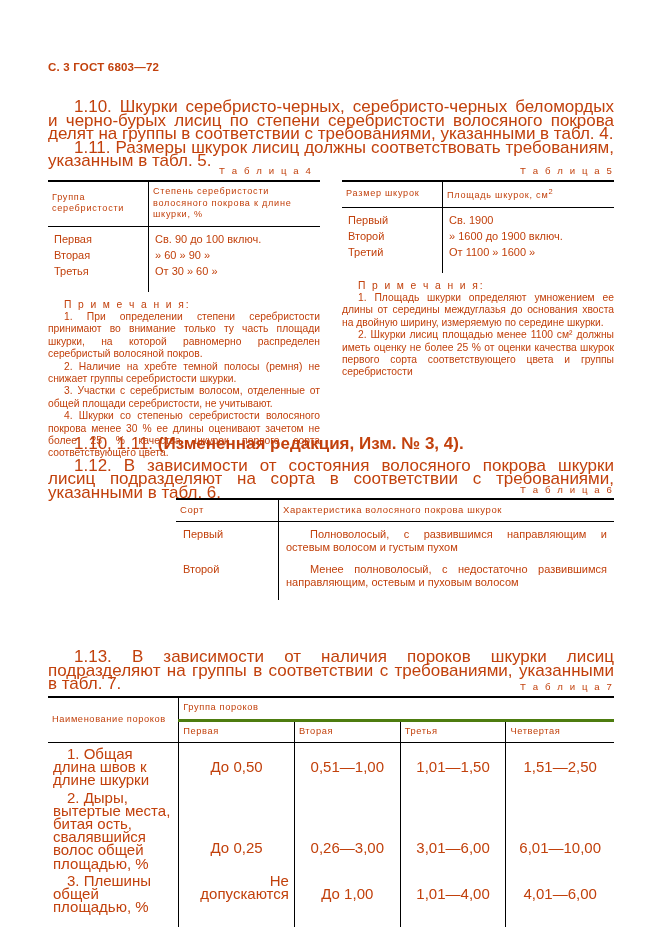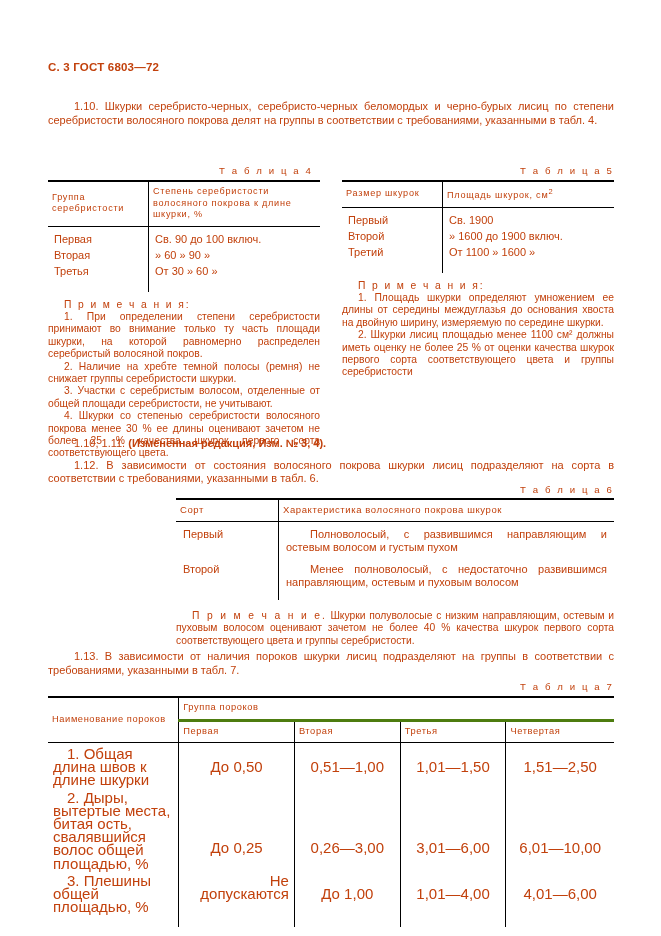--- a/index.html
+++ b/index.html
@@ -28,21 +28,21 @@
   }
 
   .body-col {
     position: absolute;
     left: 48px;
     width: 566px;
   }
 
   p.para {
     margin: 0 0 0 0;
-    font-size: 11px;
+    font-size: 17px;
     line-height: 13.6px;
     text-align: justify;
     text-indent: 26px;
     hyphens: manual;
   }
 
   .bold { font-weight: bold; }
 
   
   .tbl-caption {
@@ -119,20 +119,21 @@
 </style>
 </head>
 <body>
 
 <div class="page">
 
   <div class="page-header">С. 3 ГОСТ 6803—72</div>
 
   <div class="body-col" style="top:100px;">
     <p class="para">1.10. Шкурки серебристо-черных, серебристо-черных беломордых и черно-бурых лисиц по степени серебристости волосяного покрова делят на группы в соответствии с требованиями, указанными в табл. 4.</p>
+    <p class="para">1.11. Размеры шкурок лисиц должны соответствовать требованиям, указанным в табл. 5.</p>
   </div>
 
   <div class="two-up" style="top:165px;gap:36px;">
     <div class="half">
       <div class="tbl-caption">Т а б л и ц а  4</div>
     </div>
     <div class="half">
       <div class="tbl-caption">Т а б л и ц а  5</div>
     </div>
   </div>
@@ -234,23 +235,20 @@
           <td class="c1" style="padding-top:6px;">Первый</td>
           <td class="vline desc" style="padding-top:6px;">Полноволосый, с развившимся направляющим и остевым волосом и густым пухом</td>
         </tr>
         <tr>
           <td class="c1" style="padding-top:5px;">Второй</td>
           <td class="vline desc" style="padding-top:5px;padding-bottom:10px;">Менее полноволосый, с недостаточно развившимся направляющим, остевым и пуховым волосом</td>
         </tr>
       </tbody>
     </table>
 
-    <div class="notes" style="margin-top:10px;">
-      <p><span style="letter-spacing:1.9px;">П р и м е ч а н и е.</span> <span>Шкурки полуволосые с низким направляющим, остевым и пуховым волосом оценивают зачетом не более 40 % качества шкурок первого сорта соответствующего цвета и группы серебристости.</span></p>
-    </div>
   </div>
 
   <div class="body-col" style="top:650px;">
     <p class="para">1.13. В зависимости от наличия пороков шкурки лисиц подразделяют на группы в соответствии с требованиями, указанными в табл. 7.</p>
   </div>
 
   <div class="t7-wrap" style="top:681px;">
     <div class="tbl-caption">Т а б л и ц а  7</div>
   </div>
 

